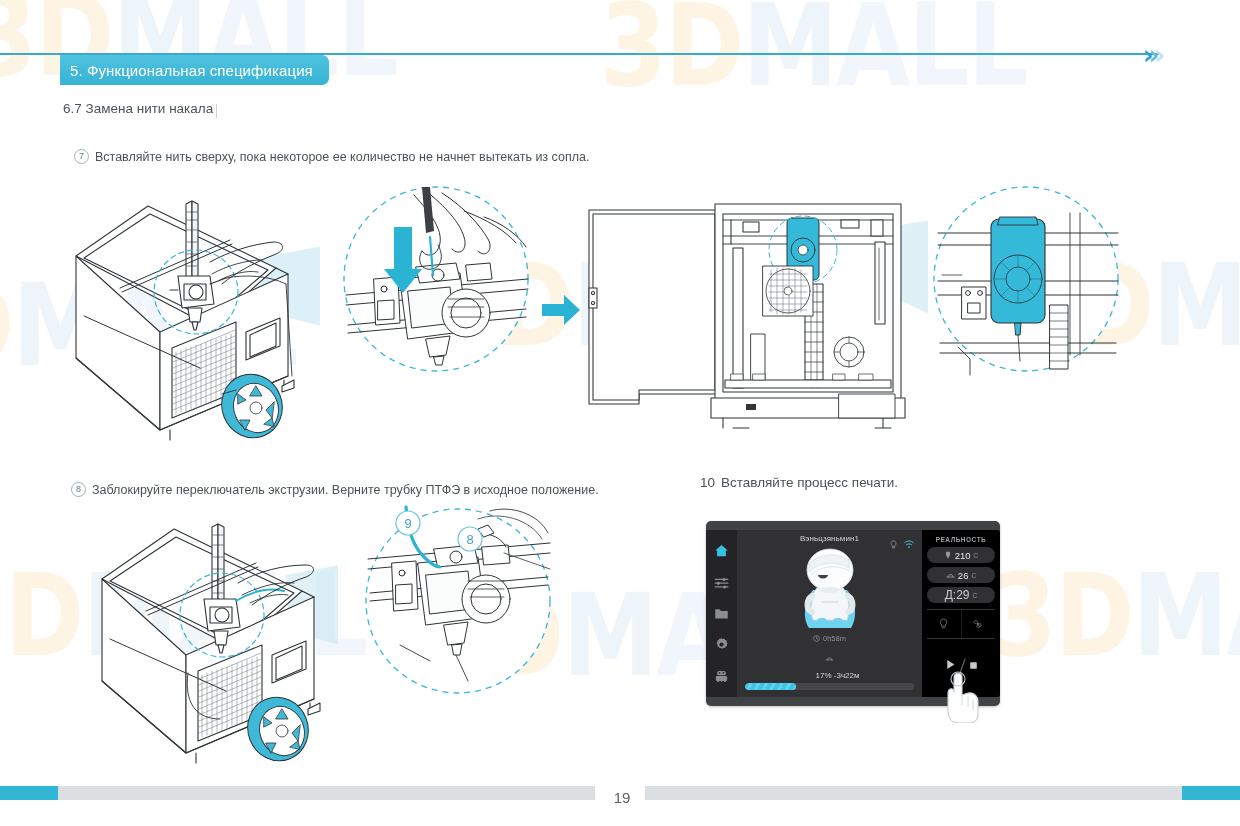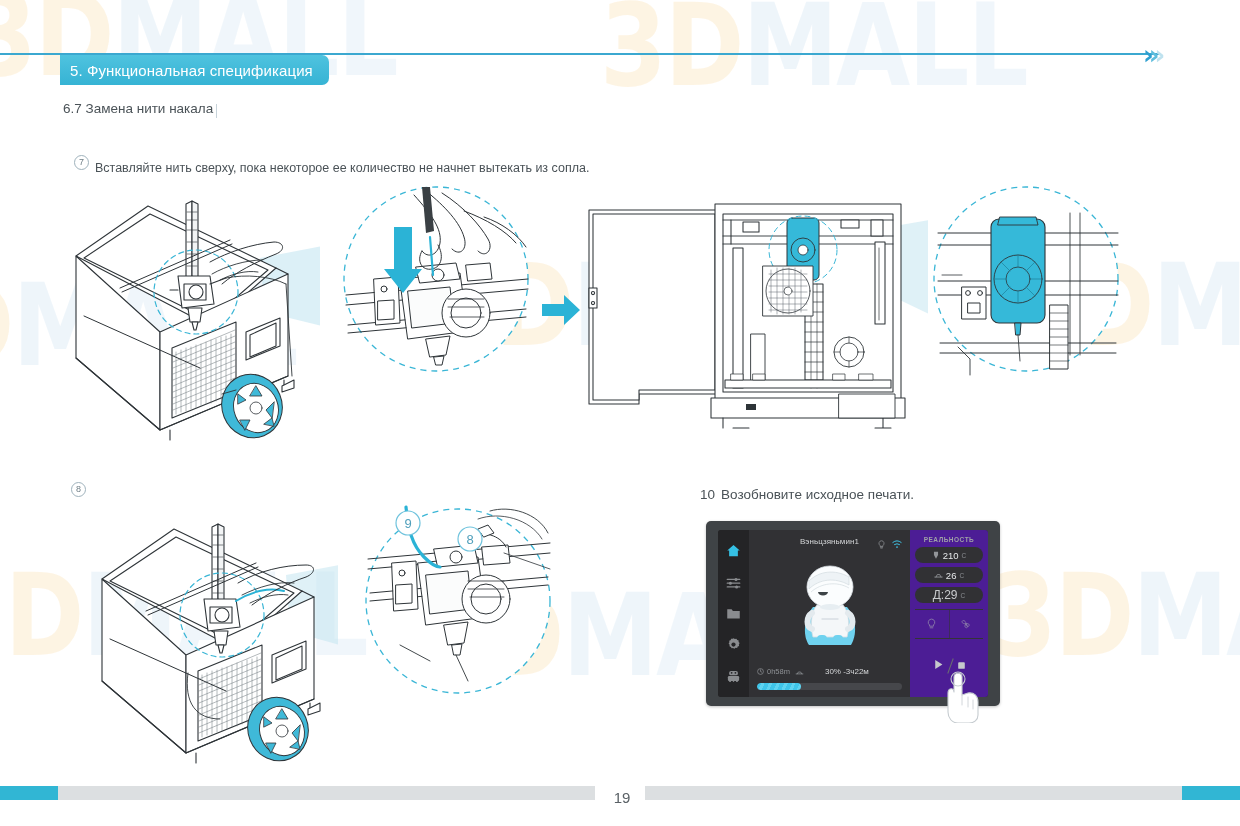--- a/index.html
+++ b/index.html
@@ -124,21 +124,20 @@
     align-items: center;
     justify-content: center;
     font-size: 9px;
     color: #6e7d85;
     line-height: 1;
     flex: 0 0 auto;
   }
   .step-txt {
     font-size: 12.5px;
     color: #4a5257;
-    margin-top: 12px;
   }
   #step7  { left: 74px;  top: 149px; }
   #step8  { left: 71px;  top: 482px; }
   #step10 { left: 700px; top: 475px; align-items: center; }
   #step10 .step-txt { font-size: 13.5px; }
 
   
   .illus {
     position: absolute;
     z-index: 5;
@@ -155,21 +154,21 @@
 
   
   #touchscreen-frame {
     position: absolute;
     left: 706px;
     top: 521px;
     width: 294px;
     height: 185px;
     background: #3f4346;
     border-radius: 5px;
-    padding: 9px 12px;
+    padding: 9px 0;
     box-sizing: border-box;
     z-index: 6;
     box-shadow: 0 1px 3px rgba(0,0,0,0.25);
   }
   #touchscreen-inner {
     width: 100%;
     height: 100%;
     background: #2b2b2d;
     border-radius: 3px;
     display: flex;
@@ -235,20 +234,21 @@
     justify-content: center;
   }
   #screen-progress-wrap {
     padding: 0 8px 7px 8px;
   }
   #screen-progress-labels {
     display: flex;
     align-items: center;
     gap: 5px;
     margin-bottom: 3px;
+    flex-direction: column;
   }
   .prog-elapsed {
     font-size: 7.5px;
     color: #8e9195;
     display: flex;
     align-items: center;
     gap: 3px;
   }
   .prog-pct {
     font-size: 8px;
@@ -269,21 +269,21 @@
       115deg,
       #3fc4e8 0px, #3fc4e8 4px,
       #5ed3f0 4px, #5ed3f0 7px
     );
   }
 
   
   #screen-right {
     width: 78px;
     flex: 0 0 78px;
-    background: #4c1d95;
+    background: #000000;
     display: flex;
     flex-direction: column;
     padding: 4px 5px 5px 5px;
     box-sizing: border-box;
   }
   #screen-right-title {
     font-size: 6.5px;
     color: #9fa2a6;
     text-align: center;
     letter-spacing: 0.5px;
@@ -645,25 +645,26 @@
       <path d="M122 130 L140 130 M122 138 L140 138 M122 146 L140 146 M122 154 L140 154 M122 162 L140 162 M122 170 L140 170 M122 178 L140 178"></path>
     </g>
 
     <path d="M30 164 L42 176 L42 192" stroke-width="0.9"></path>
   </g>
 </svg>
 </div>
 
 <div class="step-line" id="step8">
   <span class="step-num-circle">8</span>
+  <span class="step-txt">Заблокируйте переключатель экструзии. Верните трубку ПТФЭ в исходное положение.</span>
 </div>
 
 <div class="step-line" id="step10">
   <span class="step-txt">10</span>
-  <span class="step-txt">Возобновите исходное печати.</span>
+  <span class="step-txt">Вставляйте процесс печати.</span>
 </div>
 
 <div class="illus" id="illus-printer-c">
 <svg width="250" height="290" viewBox="0 0 250 290" xmlns="http://www.w3.org/2000/svg">
   <g fill="none" stroke="#2e3438" stroke-width="1.1" stroke-linejoin="round" stroke-linecap="round">
 
     <path d="M198 72 L252 62 L252 142 L202 128 Z" fill="#bfe3f0" opacity="0.5" stroke="none"></path>
 
     <path d="M14 76 L86 26 L214 88 L148 146 Z" fill="#ffffff"></path>
     <path d="M22 78 L88 34 L206 90 L148 140 Z" fill="#ffffff"></path>
@@ -855,21 +856,21 @@
                 <circle cx="12" cy="12" r="10" fill="none" stroke="#8e9195" stroke-width="2.4"></circle>
                 <path d="M12 6 v6 l4 2" fill="none" stroke="#8e9195" stroke-width="2.4" stroke-linecap="round"></path>
               </svg>
             <span>0h58m</span>
           </span>
           <span>
             <svg width="9" height="8" viewBox="0 0 24 20">
                 <path d="M3 15 h18 M6 15 l3 -5 h6 l3 5" fill="none" stroke="#8e9195" stroke-width="2" stroke-linecap="round"></path>
               </svg>
           </span>
-          <span class="prog-pct">30% -3ч22м</span>
+          <span class="prog-pct">17% -3ч22м</span>
         </div>
         <div id="screen-progress-track">
           <div id="screen-progress-fill" style="width: 30%;"></div>
         </div>
       </div>
     </div>
 
     <div id="screen-right">
       <div id="screen-right-title">РЕАЛЬНОСТЬ</div>
 

